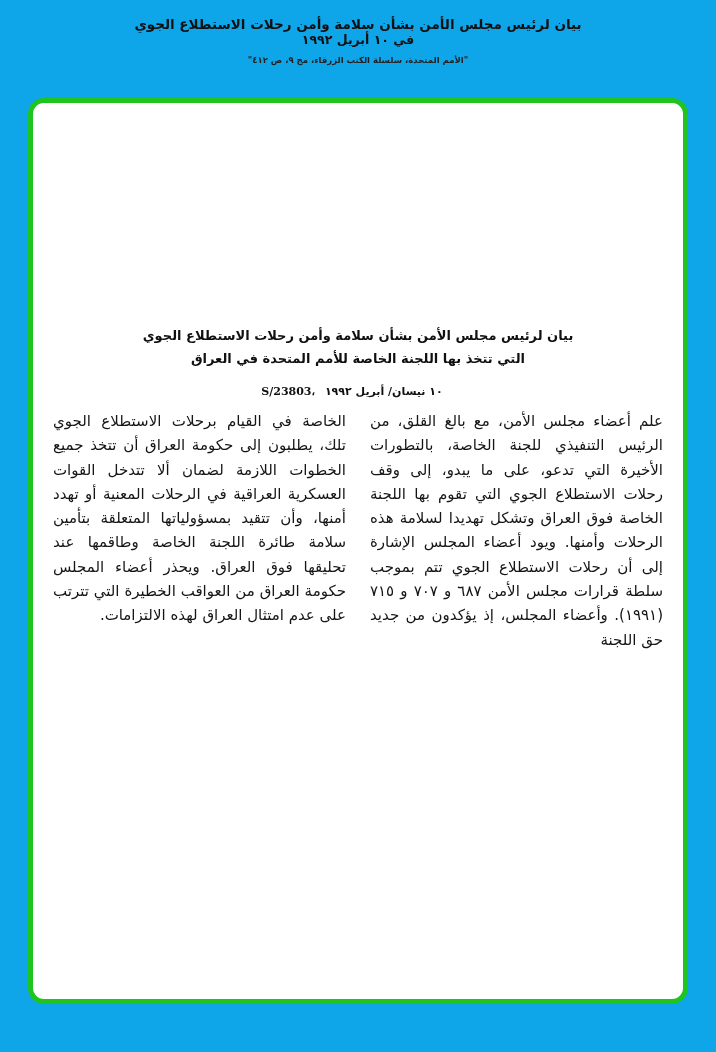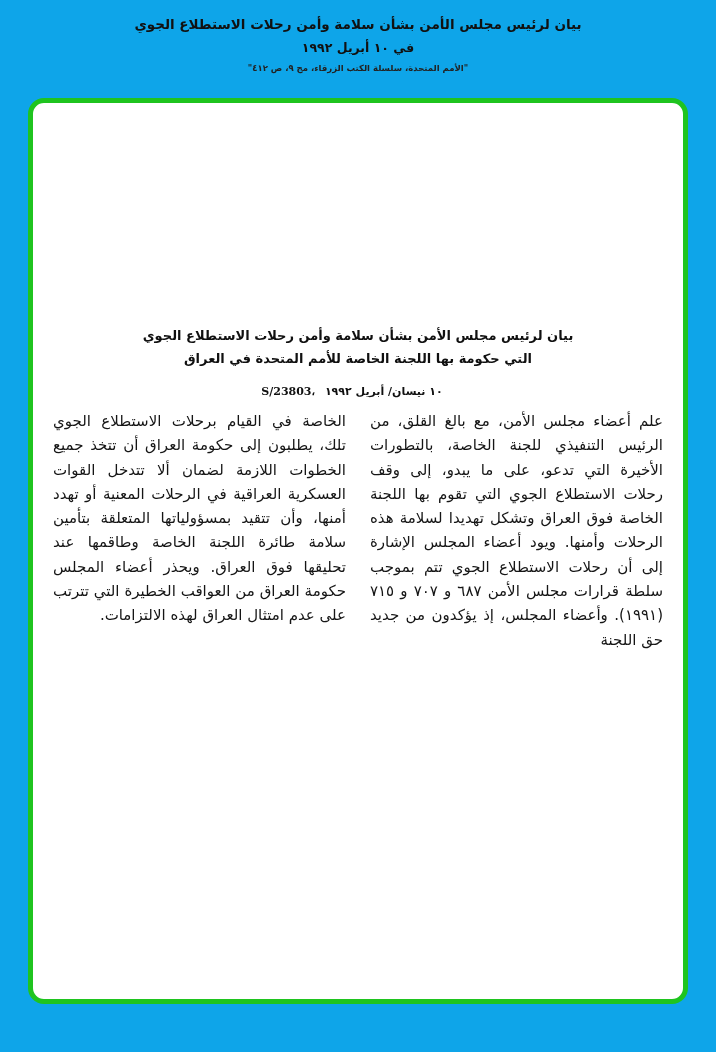--- a/index.html
+++ b/index.html
@@ -25,21 +25,20 @@
     right: 0;
     text-align: center;
     direction: rtl;
   }
   .top-header .line1 {
     font-size: 13.5px;
     font-weight: bold;
     letter-spacing: 0.2px;
   }
   .top-header .line2 {
-    margin-top: 8px;
     font-size: 12.5px;
     font-weight: bold;
   }
   .top-header .line3 {
     margin-top: 8px;
     font-size: 8.5px;
     font-weight: bold;
     color: #222222;
   }
 
@@ -121,21 +120,21 @@
     <div class="line1">بيان لرئيس مجلس الأمن بشأن سلامة وأمن رحلات الاستطلاع الجوي</div>
     <div class="line2">في ١٠ أبريل ١٩٩٢</div>
     <div class="line3">"الأمم المتحدة، سلسلة الكتب الزرقاء، مج ٩، ص ٤١٢"</div>
   </header>
 
   <div class="green-frame">
     <div class="page-inner">
 
       <div class="doc-title">
         <div>بيان لرئيس مجلس الأمن بشأن سلامة وأمن رحلات الاستطلاع الجوي</div>
-        <div>التي حكومة بها اللجنة الخاصة للأمم المتحدة في العراق</div>
+        <div>التي تتخذ بها اللجنة الخاصة للأمم المتحدة في العراق</div>
       </div>
 
       <div class="doc-symbol">
         <span class="sym">S/23803،</span>
         <span class="date">١٠ نيسان/ أبريل ١٩٩٢</span>
       </div>
 
       <div class="columns">
         <div class="col">علم أعضاء مجلس الأمن، مع بالغ القلق، من الرئيس التنفيذي للجنة الخاصة، بالتطورات الأخيرة التي تدعو، على ما يبدو، إلى وقف رحلات الاستطلاع الجوي التي تقوم بها اللجنة الخاصة فوق العراق وتشكل تهديدا لسلامة هذه الرحلات وأمنها. ويود أعضاء المجلس الإشارة إلى أن رحلات الاستطلاع الجوي تتم بموجب سلطة قرارات مجلس الأمن ٦٨٧ و ٧٠٧ و ٧١٥ (١٩٩١). وأعضاء المجلس، إذ يؤكدون من جديد حق اللجنة</div>
         <div class="col">الخاصة في القيام برحلات الاستطلاع الجوي تلك، يطلبون إلى حكومة العراق أن تتخذ جميع الخطوات اللازمة لضمان ألا تتدخل القوات العسكرية العراقية في الرحلات المعنية أو تهدد أمنها، وأن تتقيد بمسؤولياتها المتعلقة بتأمين سلامة طائرة اللجنة الخاصة وطاقمها عند تحليقها فوق العراق. ويحذر أعضاء المجلس حكومة العراق من العواقب الخطيرة التي تترتب على عدم امتثال العراق لهذه الالتزامات.</div>

